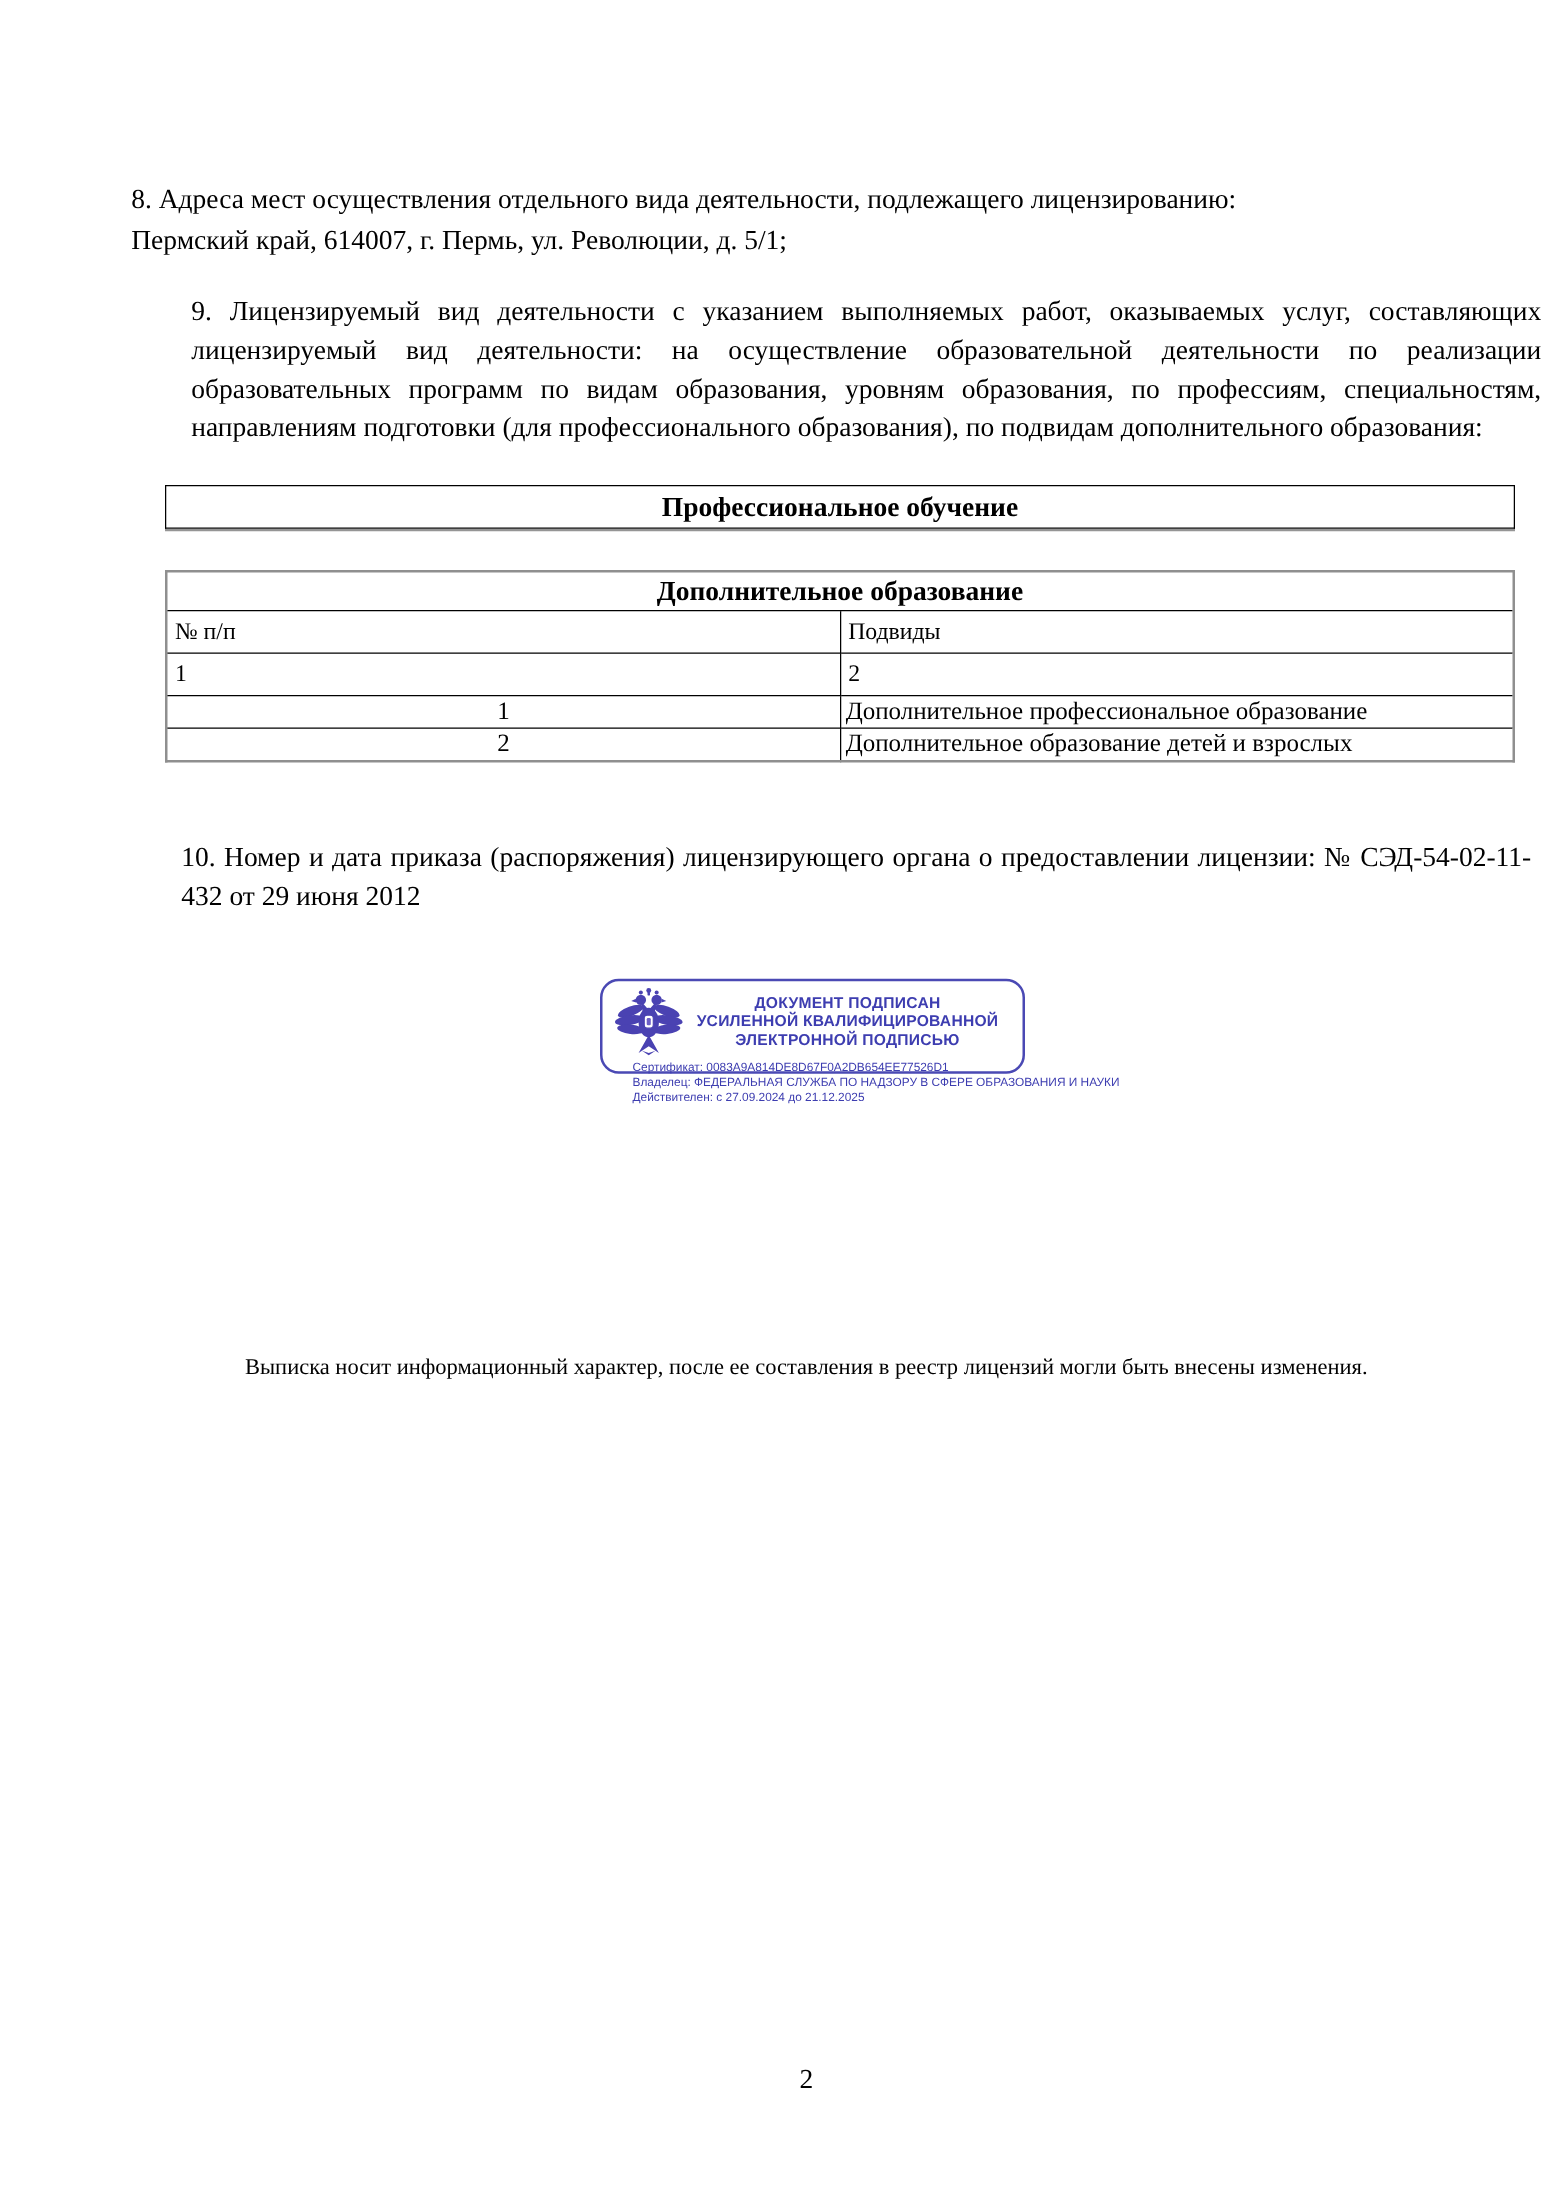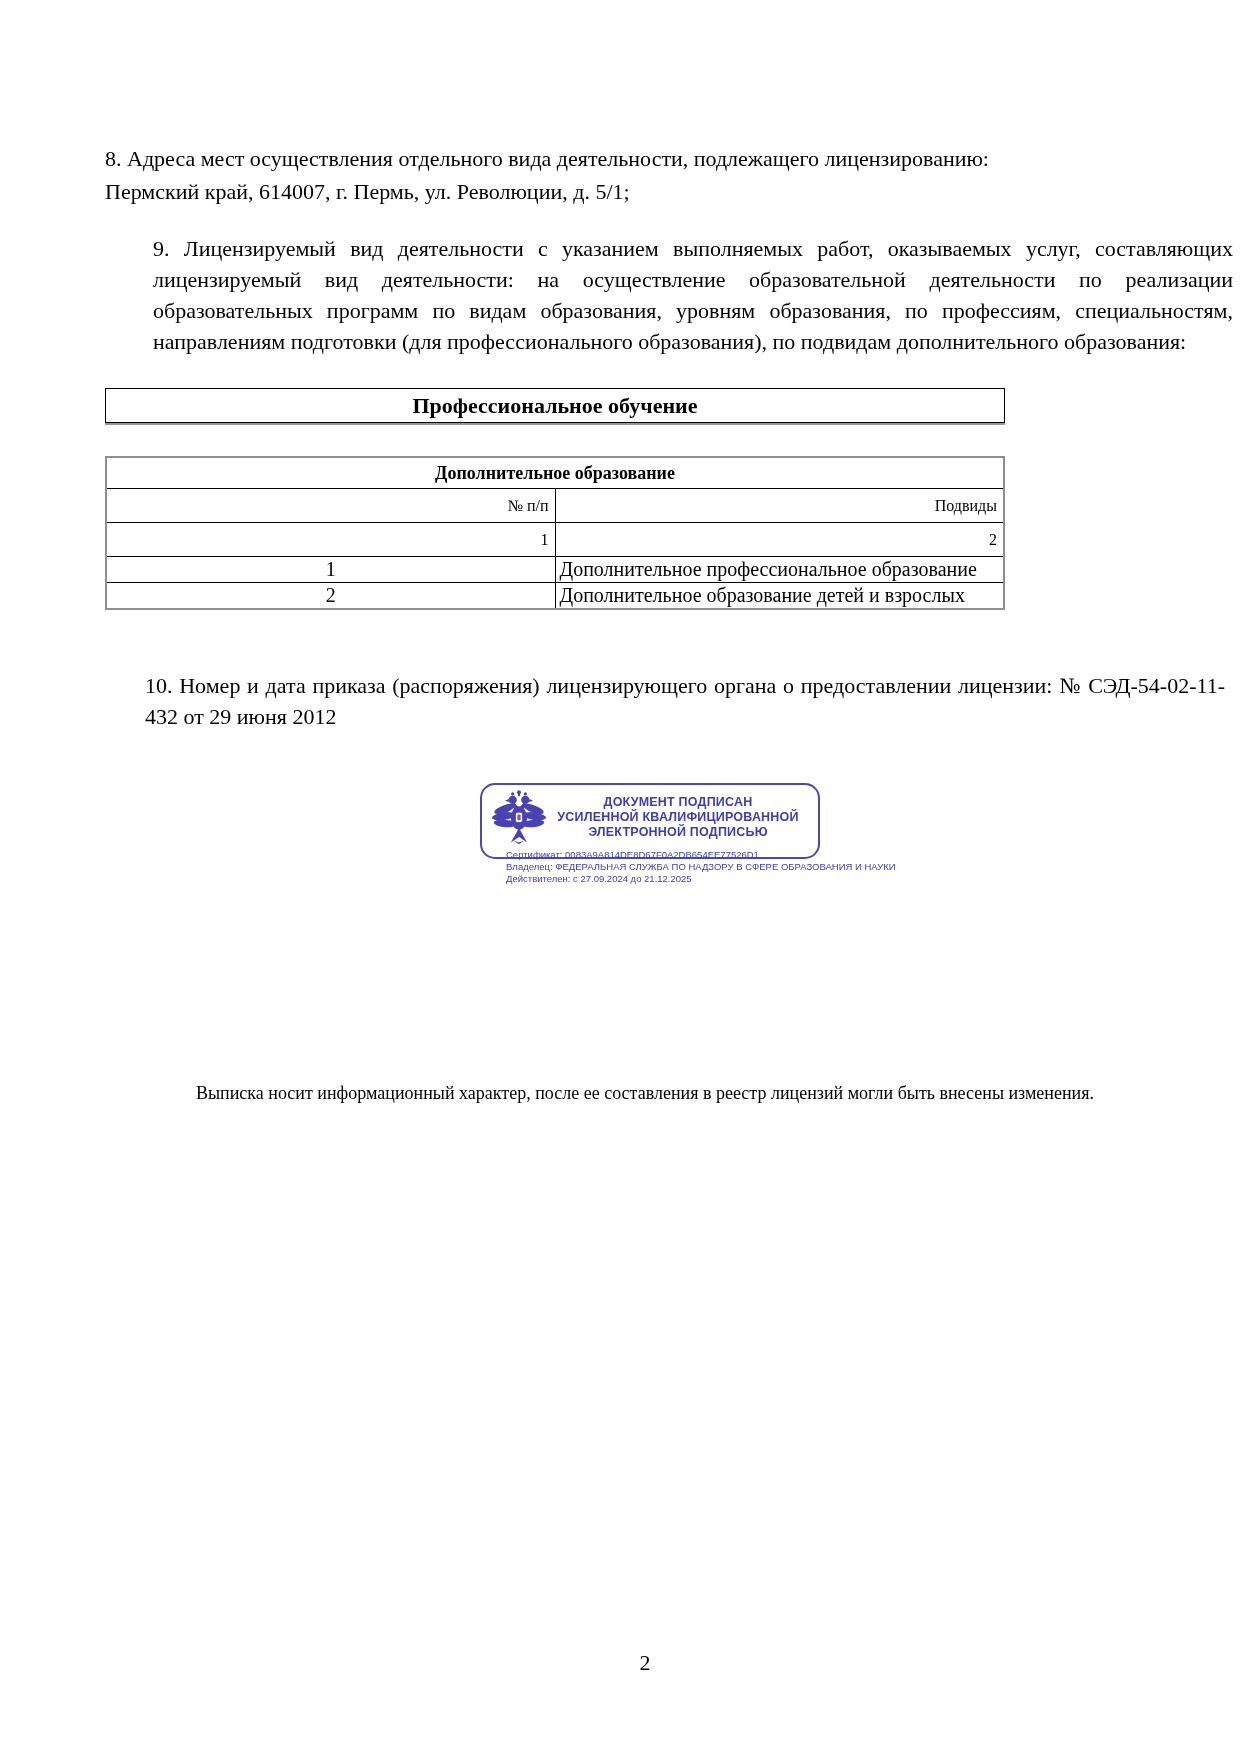--- a/index.html
+++ b/index.html
@@ -25,23 +25,24 @@
     font-size: 22px;
     line-height: 31px;
   }
   .p8 { top: 142px; line-height: 33px; }
   .p9 { top: 233px; text-align: justify; margin-left: 48px; }
   .p10 { top: 670px; text-align: justify; margin-left: 40px; }
 
   
   .doc-table {
     border-collapse: collapse;
-    width: 900px;
+    width: 1080px;
     table-layout: fixed;
     font-size: 21px;
+    margin-left: 27px;
   }
   .doc-table td {
     border: 1px solid #000000;
     padding: 0 6px;
     overflow: hidden;
   }
   .table-prof {
     left: 105px;
     top: 388px;
     box-shadow: 0 2px 0 rgba(130,130,130,.85);
@@ -55,26 +56,26 @@
   .table-add {
     left: 105px;
     top: 456px;
     border: 2px solid #8f8f8f;
   }
   .table-add .col-num { width: 100px; }
   .row-title td {
     height: 30px;
     text-align: center;
     font-weight: bold;
-    font-size: 18px;
+    font-size: 22px;
   }
   .row-head td, .row-idx td {
     height: 33px;
-    text-align: right;
-    font-size: 16px;
+    text-align: left;
+    font-size: 19px;
   }
   .row-data td {
     height: 25px;
     font-size: 20px;
   }
   .row-data td.cell-num { text-align: center; }
   .row-data td.cell-sub { text-align: left; padding-left: 4px; }
 
   
   .stamp {

